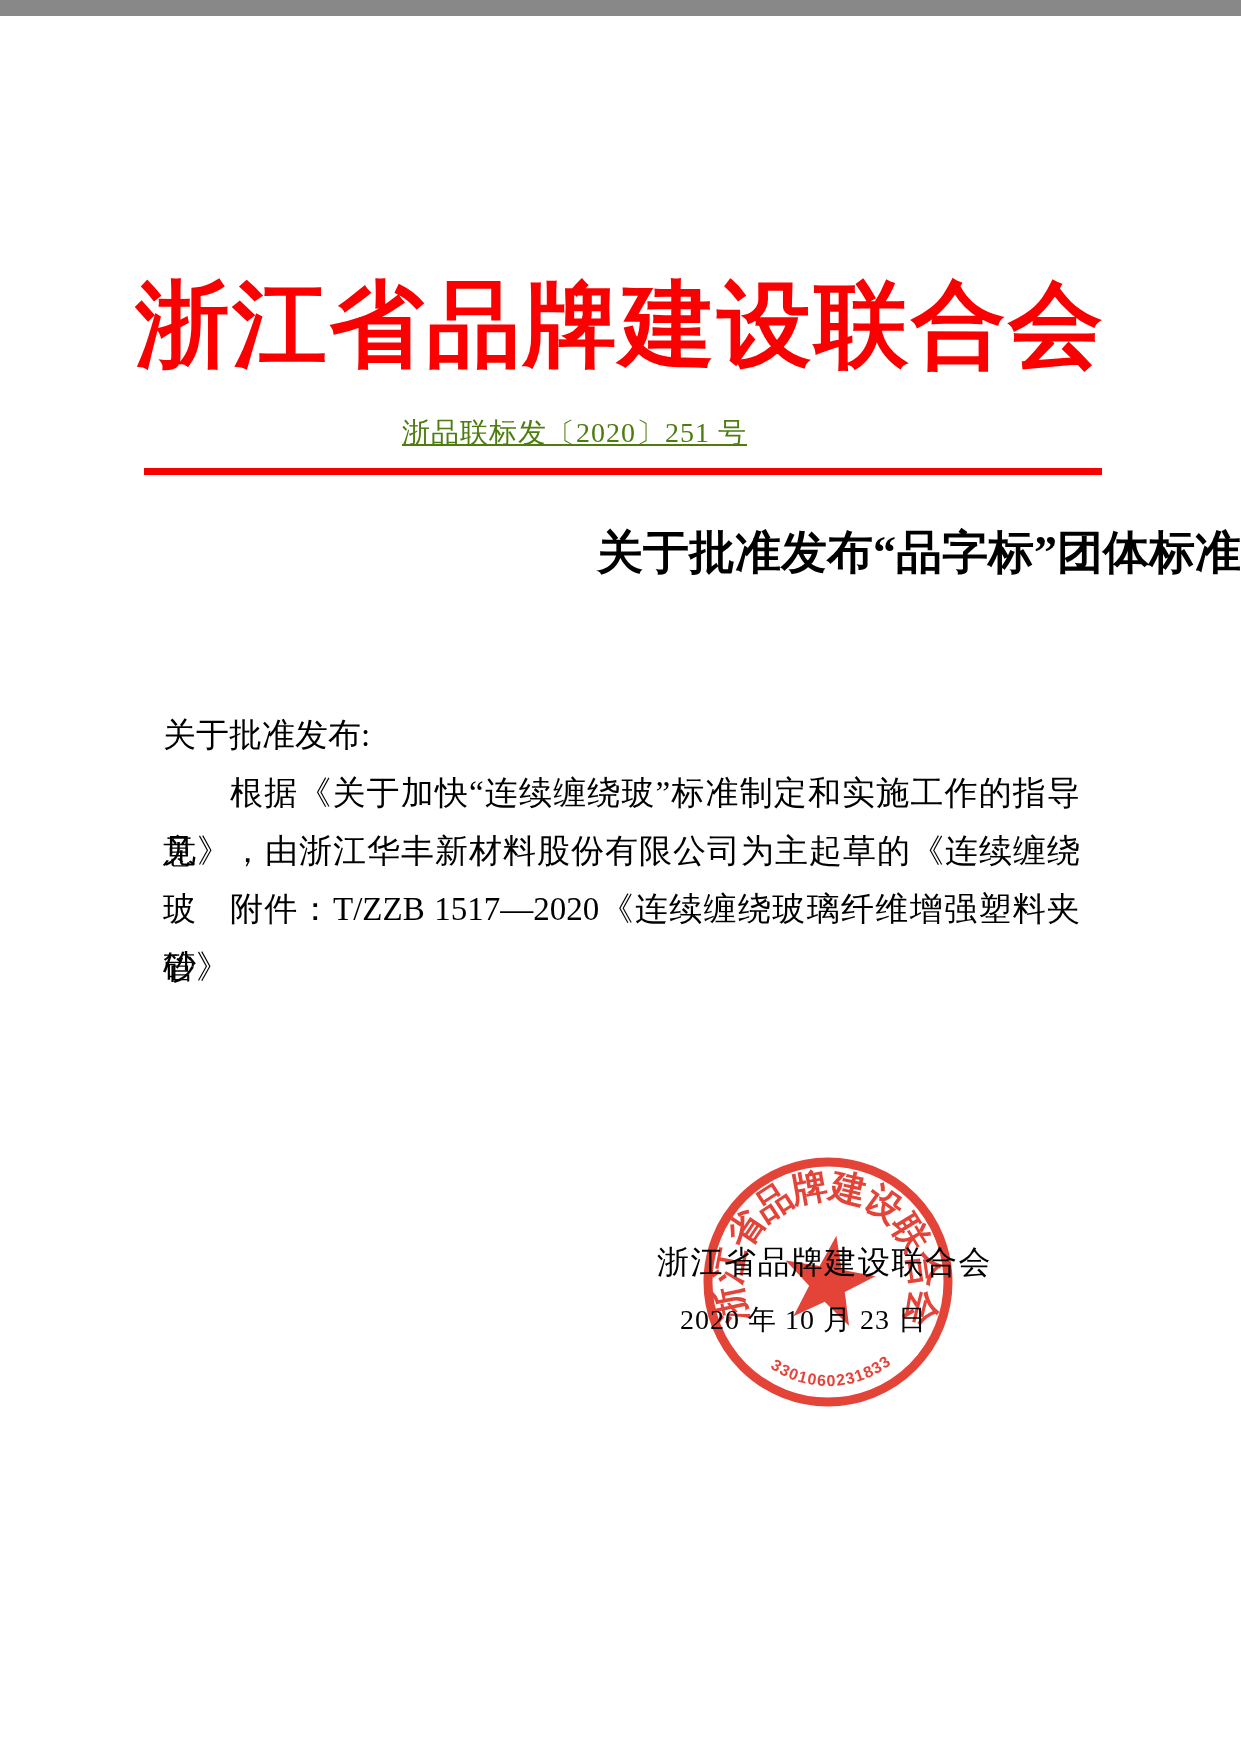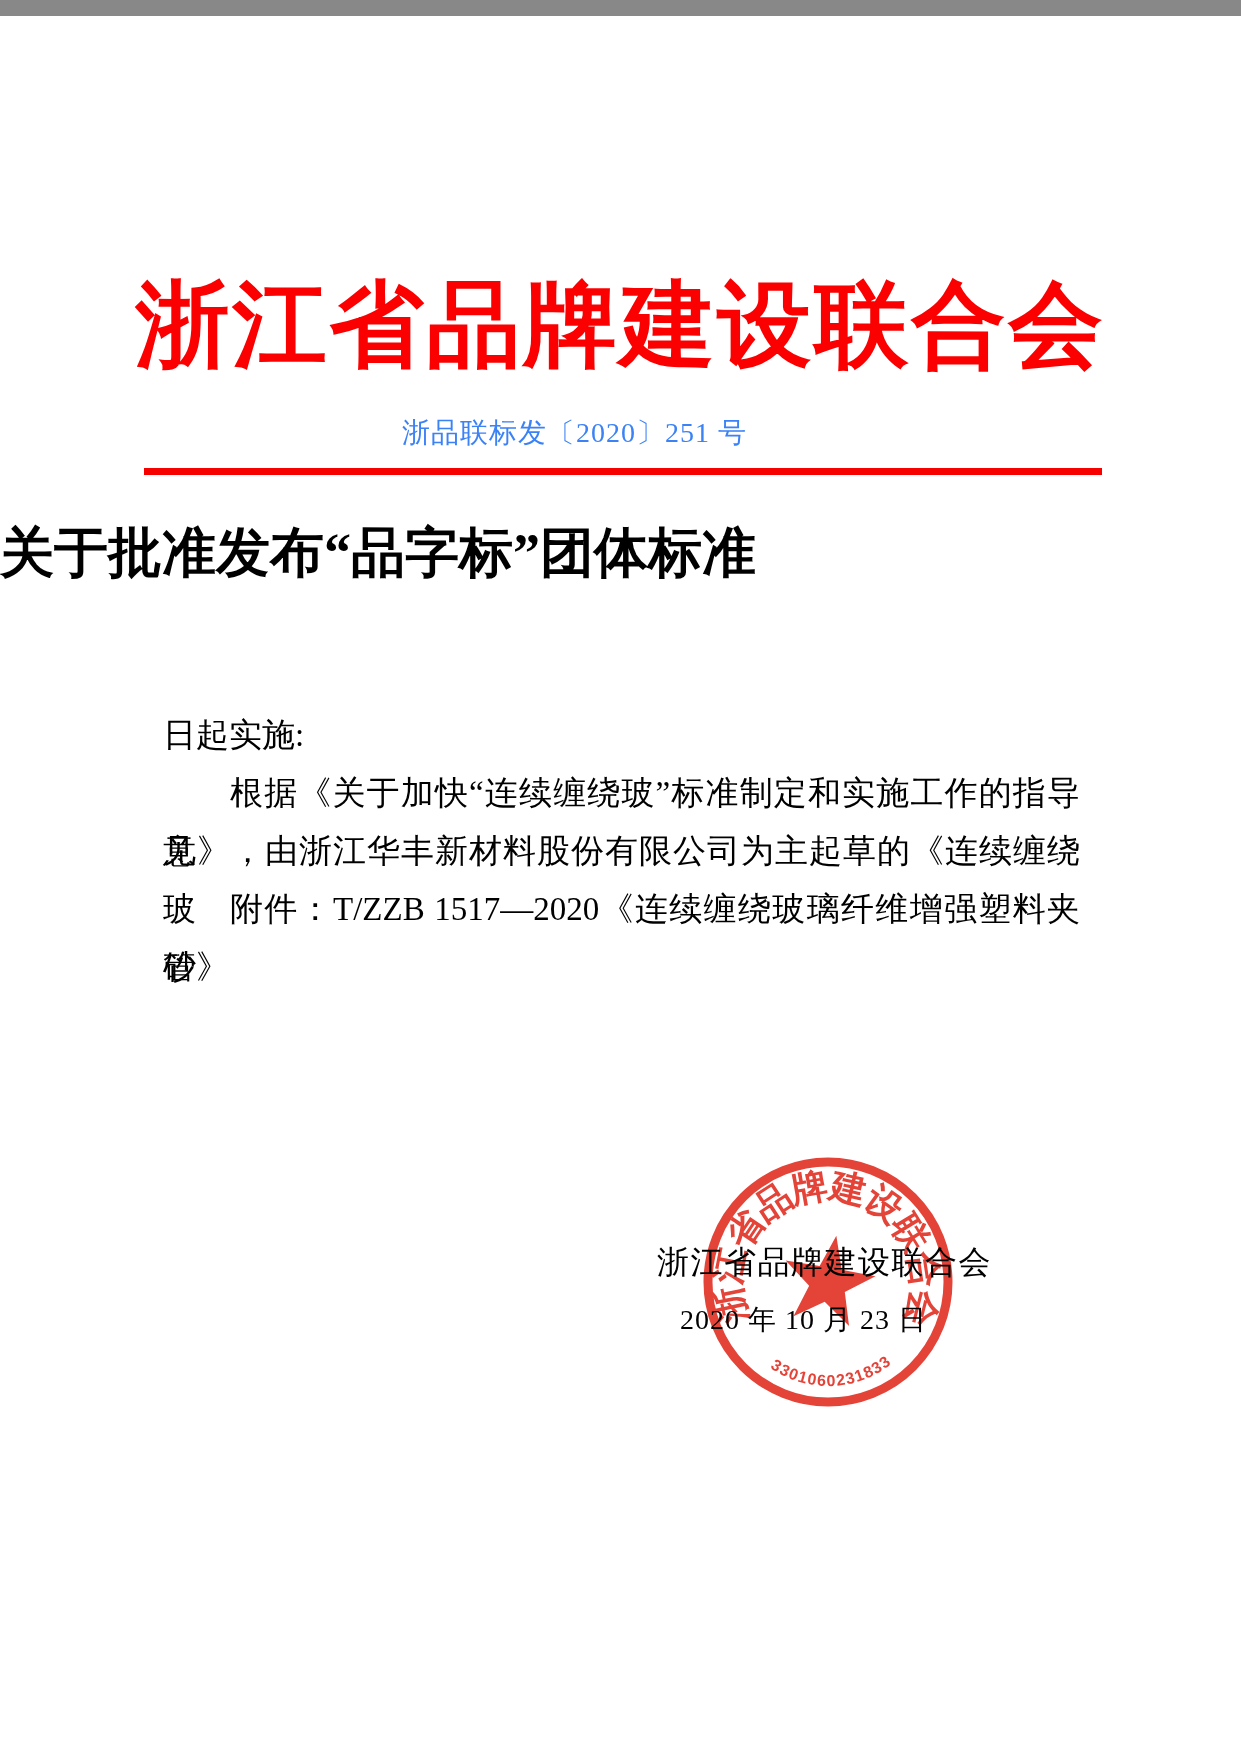--- a/index.html
+++ b/index.html
@@ -23,34 +23,35 @@
     color: #fb0000;
     white-space: nowrap;
     line-height: 1.1;
   }
   .doc-number {
     position: absolute;
     top: 398px; left: 0; width: 1149px;
     text-align: center;
     font-size: 28px;
     letter-spacing: 1px;
-    color: #3b82f6;
+    color: #4d7c0f;
     white-space: nowrap;
+    text-decoration: underline;
   }
   .red-line {
     position: absolute;
     top: 452px; left: 144px;
     width: 958px; height: 7px;
     background: #f70000;
   }
   .heading {
     position: absolute;
     top: 506px; left: 0; width: 1241px;
-    text-align: left;
-    font-size: 54px;
+    text-align: right;
+    font-size: 46px;
     font-weight: bold;
     line-height: 62px;
     color: #000;
     white-space: nowrap;
   }
   .body-text {
     position: absolute;
     top: 690px; left: 163px;
     width: 917px;
     font-size: 33px;
@@ -115,21 +116,21 @@
 
   <div class="doc-number">浙品联标发〔2020〕251 号</div>
 
   <div class="red-line"></div>
 
   <div class="heading">
     <div>关于批准发布“品字标”团体标准</div>
   </div>
 
   <div class="body-text">
-    <div class="body-line">日起实施:</div>
+    <div class="body-line">关于批准发布:</div>
     <div class="body-line justify indent">根据《关于加快“连续缠绕玻”标准制定和实施工作的指导意</div>
     <div class="body-line justify">见》，由浙江华丰新材料股份有限公司为主起草的《连续缠绕玻</div>
     <div class="body-line justify indent">附件：T/ZZB 1517—2020《连续缠绕玻璃纤维增强塑料夹砂</div>
     <div class="body-line">管》</div>
   </div>
 
   <svg class="seal" viewBox="0 0 260 260" xmlns="http://www.w3.org/2000/svg">
     <defs>
       <path id="ringTextPath" d="M 50.2 167.2 A 86 86 0 1 1 207.9 166.4" fill="none"></path>
       <path id="codeTextPath" d="M 64.4 210.1 A 102 102 0 0 0 195.6 210.1" fill="none"></path>

